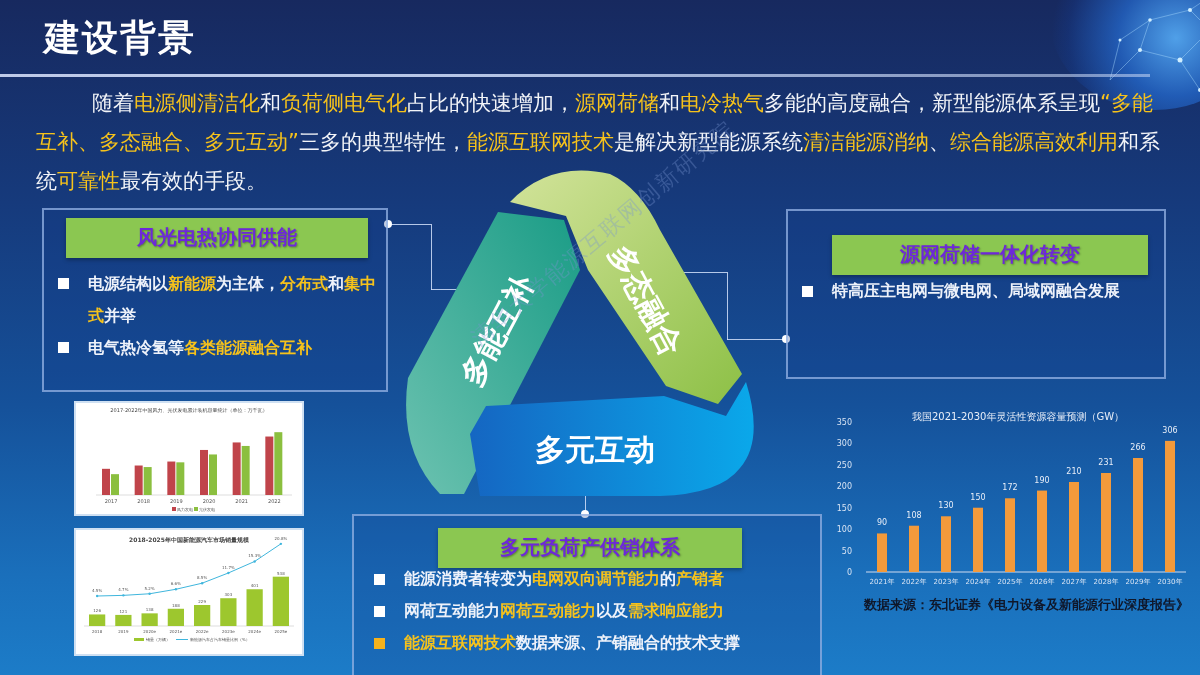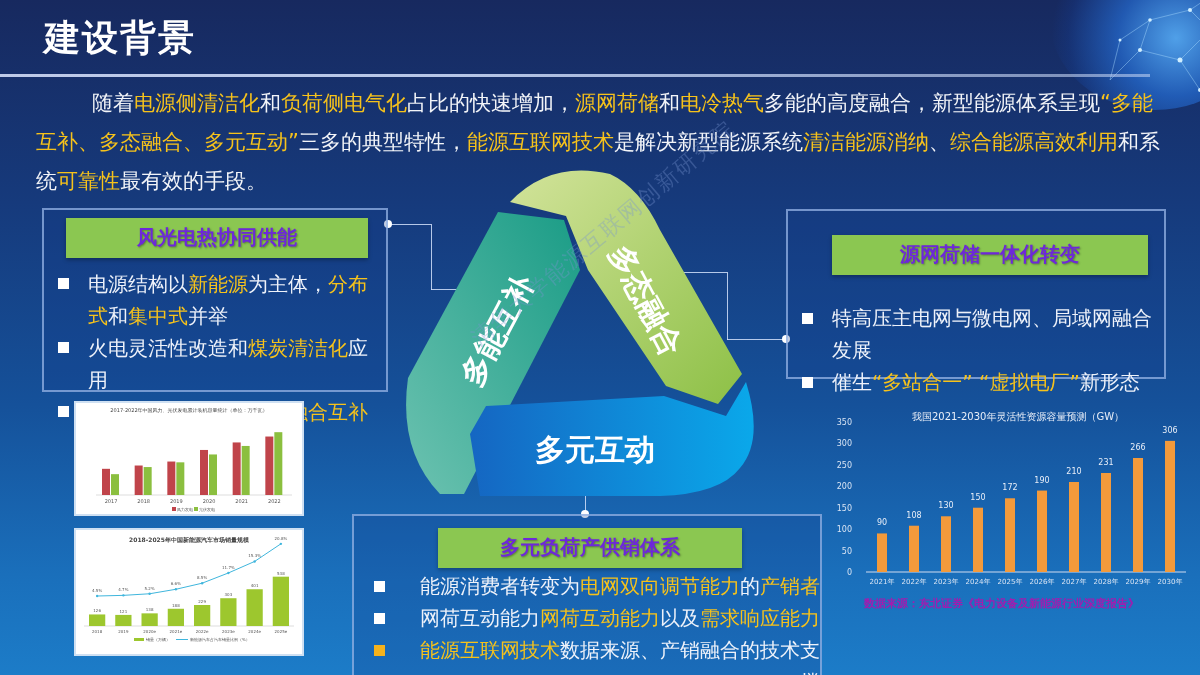--- a/index.html
+++ b/index.html
@@ -33,59 +33,59 @@
 
   .panel {
     position: absolute; border: 2px solid rgba(150,180,230,0.75);
     background: rgba(20,60,140,0.25);
   }
   .panel .head {
     position: absolute; background: #8bc751; color: #6d28d9; font-size: 20px; font-weight: bold;
     text-align: center; line-height: 38px; text-shadow: 1px 1px 2px rgba(0,0,0,0.35);
     box-shadow: 0 2px 4px rgba(0,0,0,0.3);
   }
-  .bullets { position: absolute; list-style: none; font-size: 20px; font-weight: normal; color: #eef2fa; }
+  .bullets { position: absolute; list-style: none; font-size: 16px; font-weight: bold; color: #eef2fa; }
   .bullets li { position: relative; padding-left: 34px; }
   .bullets li .sq {
     position: absolute; left: 4px; width: 11px; height: 11px; background: #fff;
   }
   .bullets li .sq.orange { background: #f6b21b; }
 
   #p-left { left: 42px; top: 208px; width: 346px; height: 184px; }
   #p-left .head { left: 22px; top: 8px; width: 302px; height: 40px; }
   #p-left .bullets { left: 10px; top: 58px; width: 330px; line-height: 32px; }
   #p-left .bullets li .sq { top: 10px; }
 
   #p-right { left: 786px; top: 209px; width: 380px; height: 170px; }
   #p-right .head { left: 36px; top: 24px; width: 316px; height: 40px; margin-left: 8px; }
-  #p-right .bullets { left: 10px; top: 64px; width: 360px; line-height: 32px; margin-top: 27px; }
+  #p-right .bullets { left: 10px; top: 64px; width: 360px; line-height: 32px; }
   #p-right .bullets li .sq { top: 11px; }
 
   #p-bottom { left: 352px; top: 514px; width: 470px; height: 204px; }
   #p-bottom .head { left: 84px; top: 12px; width: 304px; height: 40px; }
-  #p-bottom .bullets { left: 16px; top: 54px; width: 450px; line-height: 32px; text-align: right; }
+  #p-bottom .bullets { left: 16px; top: 47px; width: 450px; line-height: 32px; }
   #p-bottom .bullets li .sq { top: 11px; }
 
   .connector { position: absolute; border-color: rgba(210,225,250,0.85); border-style: solid; border-width: 0; }
   .dot { position: absolute; width: 8px; height: 8px; border-radius: 50%; background: #fff; }
 
   .triangle { position: absolute; left: 380px; top: 160px; width: 400px; height: 340px; }
   .tri-label { position: absolute; color: #fff; font-size: 30px; font-weight: bold; white-space: nowrap; }
   .watermark {
     position: absolute; left: 465px; top: 330px; font-size: 22px; color: rgba(120,150,210,0.35);
     transform: rotate(-40deg); transform-origin: left top; white-space: nowrap; letter-spacing: 2px;
   }
 
   .thumb { position: absolute; background: #fff; border: 2px solid #cfe0f2; }
   #thumb1 { left: 74px; top: 401px; width: 230px; height: 115px; }
   #thumb2 { left: 74px; top: 528px; width: 230px; height: 128px; }
   .thumb svg { position: absolute; left: 0; top: 0; }
 
   .bigchart { position: absolute; left: 828px; top: 408px; width: 360px; height: 210px; }
-  .source { position: absolute; left: 864px; top: 596px; font-size: 11px; font-weight: bold; color: #a21caf; white-space: nowrap; }
+  .source { position: absolute; left: 864px; top: 596px; font-size: 13px; font-weight: bold; color: #0f172a; white-space: nowrap; }
 </style>
 </head>
 <body>
 
 <div class="globe">
   <svg width="210" height="180" viewBox="0 0 210 180">
     <g stroke="rgba(170,220,255,0.55)" stroke-width="0.8" fill="none">
       <path d="M60 150 L90 120 L130 130 L160 100 L190 120 M90 120 L100 90 L140 80 L160 100 M100 90 L70 110 L60 150 M140 80 L170 60 L200 80 M130 130 L150 160 L190 120"></path>
     </g>
     <g fill="#cfeeff">
@@ -147,30 +147,28 @@
   <div class="tri-label" style="left:58px; top:150px; transform: rotate(-62deg); transform-origin:center;">多能互补</div>
   <div class="tri-label" style="left:205px; top:120px; transform: rotate(62deg); transform-origin:center;">多态融合</div>
   <div class="tri-label" style="left:155px; top:270px;">多元互动</div>
 </div>
 <div class="watermark">清华大学能源互联网创新研究院</div>
 
 <div class="panel" id="p-left">
   <div class="head">风光电热协同供能</div>
   <ul class="bullets">
       <li><span class="sq"></span><span>电源结构以</span><span class="hl">新能源</span><span>为主体，</span><span class="hl">分布式</span><span>和</span><span class="hl">集中式</span><span>并举</span></li>
-      <li><span class="sq"></span><span>火电灵活性改造和</span><span class="hl">煤炭清洁化</span><span>应用</span></li>
       <li><span class="sq"></span><span>电气热冷氢等</span><span class="hl">各类能源融合互补</span></li>
     </ul>
 </div>
 
 <div class="panel" id="p-right">
   <div class="head">源网荷储一体化转变</div>
   <ul class="bullets">
       <li><span class="sq"></span><span>特高压主电网与微电网、局域网融合发展</span></li>
-      <li><span class="sq"></span><span>催生</span><span class="hl">“多站合一” “虚拟电厂”</span><span>新形态</span></li>
     </ul>
 </div>
 
 <div class="panel" id="p-bottom">
   <div class="head">多元负荷产供销体系</div>
   <ul class="bullets">
       <li><span class="sq"></span><span>能源消费者转变为</span><span class="hl">电网双向调节能力</span><span>的</span><span class="hl">产销者</span></li>
       <li><span class="sq"></span><span>网荷互动能力</span><span class="hl">网荷互动能力</span><span>以及</span><span class="hl">需求响应能力</span></li>
       <li><span class="sq orange"></span><span class="hl">能源互联网技术</span><span>数据来源、产销融合的技术支撑</span></li>
     </ul>

